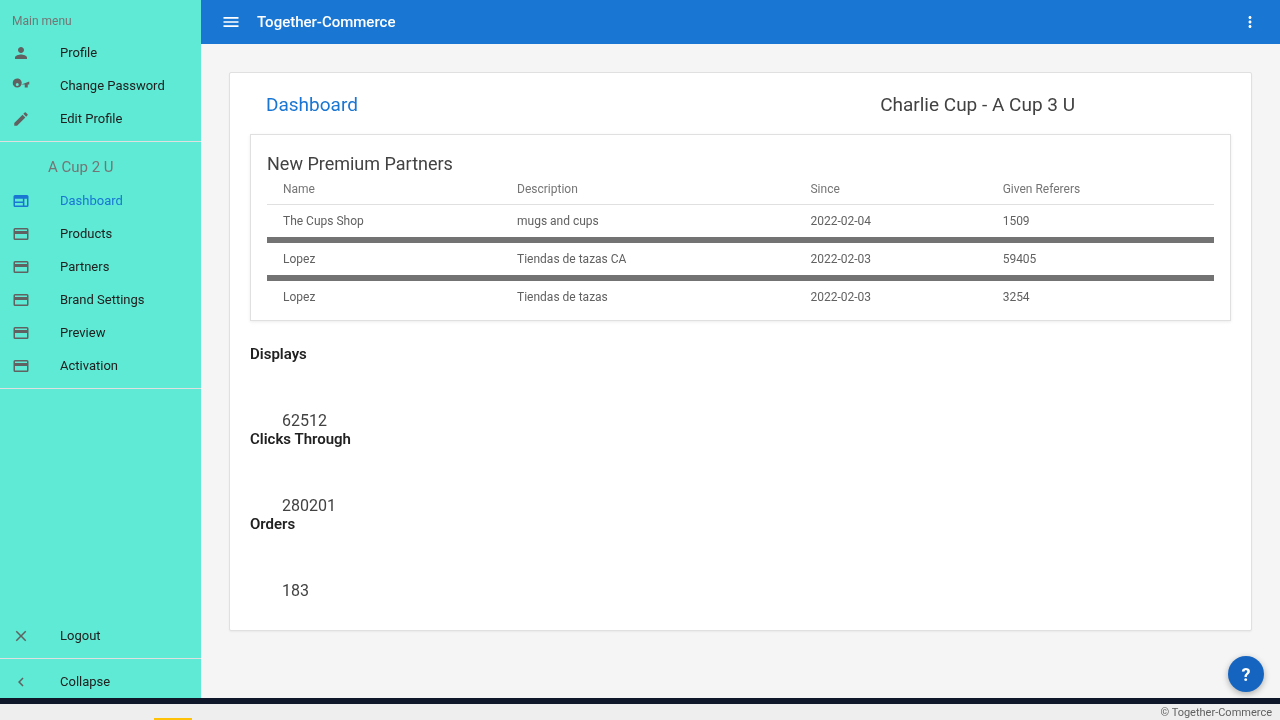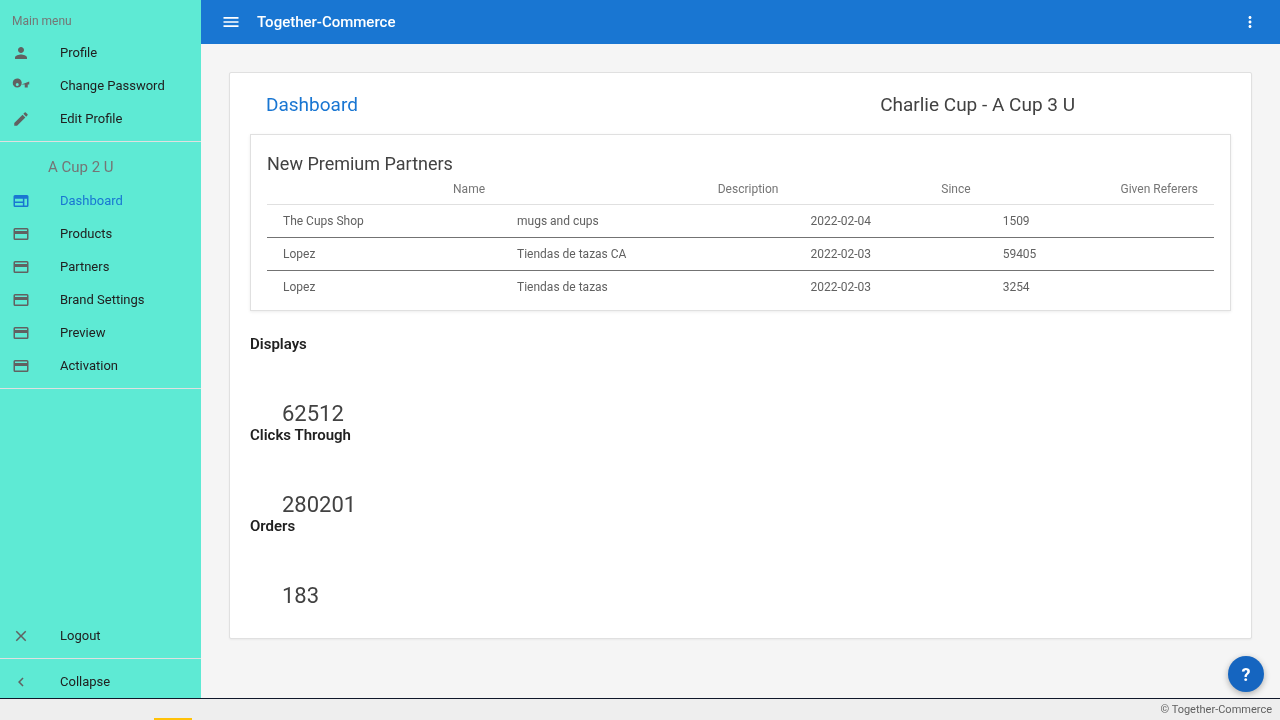--- a/index.html
+++ b/index.html
@@ -22,28 +22,28 @@
 .topbar .more-btn { margin-left: auto; width: 36px; height: 36px; display: flex; align-items: center; justify-content: center; cursor: pointer; }
 .topbar .more-btn svg { width: 18px; height: 18px; fill: #fff; }
 .main { position: absolute; left: 201px; top: 44px; right: 0; bottom: 22px; background: #f5f5f5; overflow: auto; padding: 28px; }
 .card { background: #fff; border: 1px solid #e0e0e0; border-radius: 2px; box-shadow: 0 1px 2px rgba(0,0,0,0.05); }
 .page-header { display: flex; align-items: center; padding: 20px 36px 18px 36px; }
 .page-header .breadcrumb { color: #1976d2; font-size: 19px; }
 .page-header .page-title { margin-left: auto; margin-right: 140px; font-size: 19px; color: #424242; }
 .section-card { margin: 0 20px 14px 20px; padding: 18px 16px 0 16px; border: 1px solid #e0e0e0; box-shadow: 0 1px 3px rgba(0,0,0,0.08); background: #fff; }
 .section-title { font-size: 18px; color: #424242; }
 table { width: 100%; border-collapse: collapse; font-size: 12px; }
-th { text-align: right; font-weight: 400; color: #757575; padding: 8px 16px; border-bottom: 1px solid #e0e0e0; }
-td { padding: 9px 16px; border-bottom: 1px solid #737373; color: #616161; }
+th { text-align: left; font-weight: 400; color: #757575; padding: 8px 16px; border-bottom: 1px solid #e0e0e0; }
+td { padding: 9px 16px; border-bottom: 6px solid #737373; color: #616161; }
 tr:last-child td { border-bottom: none; padding-bottom: 16px; }
 .stats-row { display: flex; padding: 10px 20px 30px 20px; flex-direction: column; }
 .stat { flex: 1; }
 .stat-label { font-size: 15px; font-weight: 600; color: #212121; margin-bottom: 48px; }
-.stat-value { font-size: 22px; color: #424242; text-align: left; padding-left: 32px; }
-.footer { position: absolute; left: 0; right: 0; bottom: 0; height: 22px; background: #eeeeee; display: flex; align-items: center; justify-content: flex-end; padding: 0 8px; font-size: 11px; color: #616161; border-top: 1px solid #0f172a; }
+.stat-value { font-size: 16px; color: #424242; text-align: left; padding-left: 32px; }
+.footer { position: absolute; left: 0; right: 0; bottom: 0; height: 22px; background: #eeeeee; display: flex; align-items: center; justify-content: flex-end; padding: 0 8px; font-size: 11px; color: #616161; border-top: 6px solid #0f172a; }
 .help-fab { position: absolute; right: 16px; bottom: 28px; width: 36px; height: 36px; border-radius: 50%; background: #1565c0; color: #fff; display: flex; align-items: center; justify-content: center; font-size: 18px; font-weight: 700; cursor: pointer; box-shadow: 0 2px 6px rgba(0,0,0,0.3); }
 .loading-bar { position: absolute; left: 0; bottom: 0; height: 2px; width: 100%; background: linear-gradient(90deg, transparent 0%, transparent 12%, #ffc107 12%, #ffc107 15%, transparent 15%); }
 </style>
 </head>
 <body>
 
 <div class="sidebar">
   <div class="sidebar-header">Main menu</div>
 
   <div class="sidebar-item">

